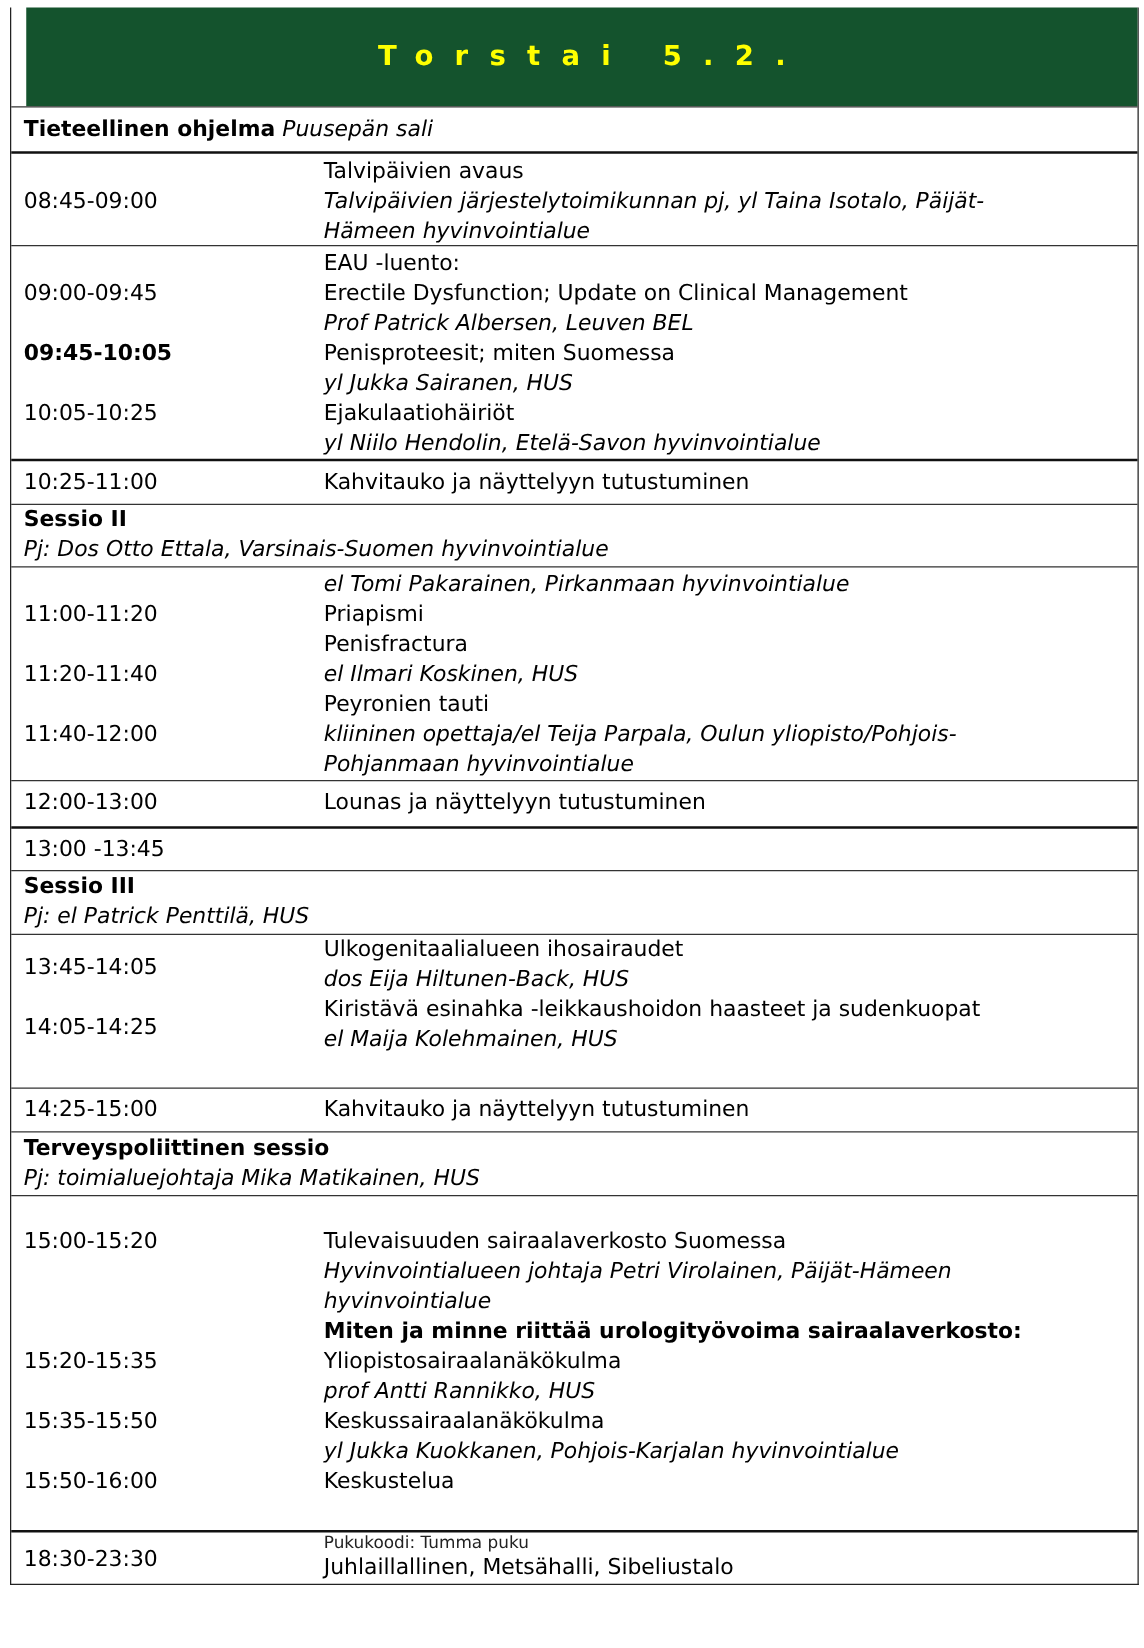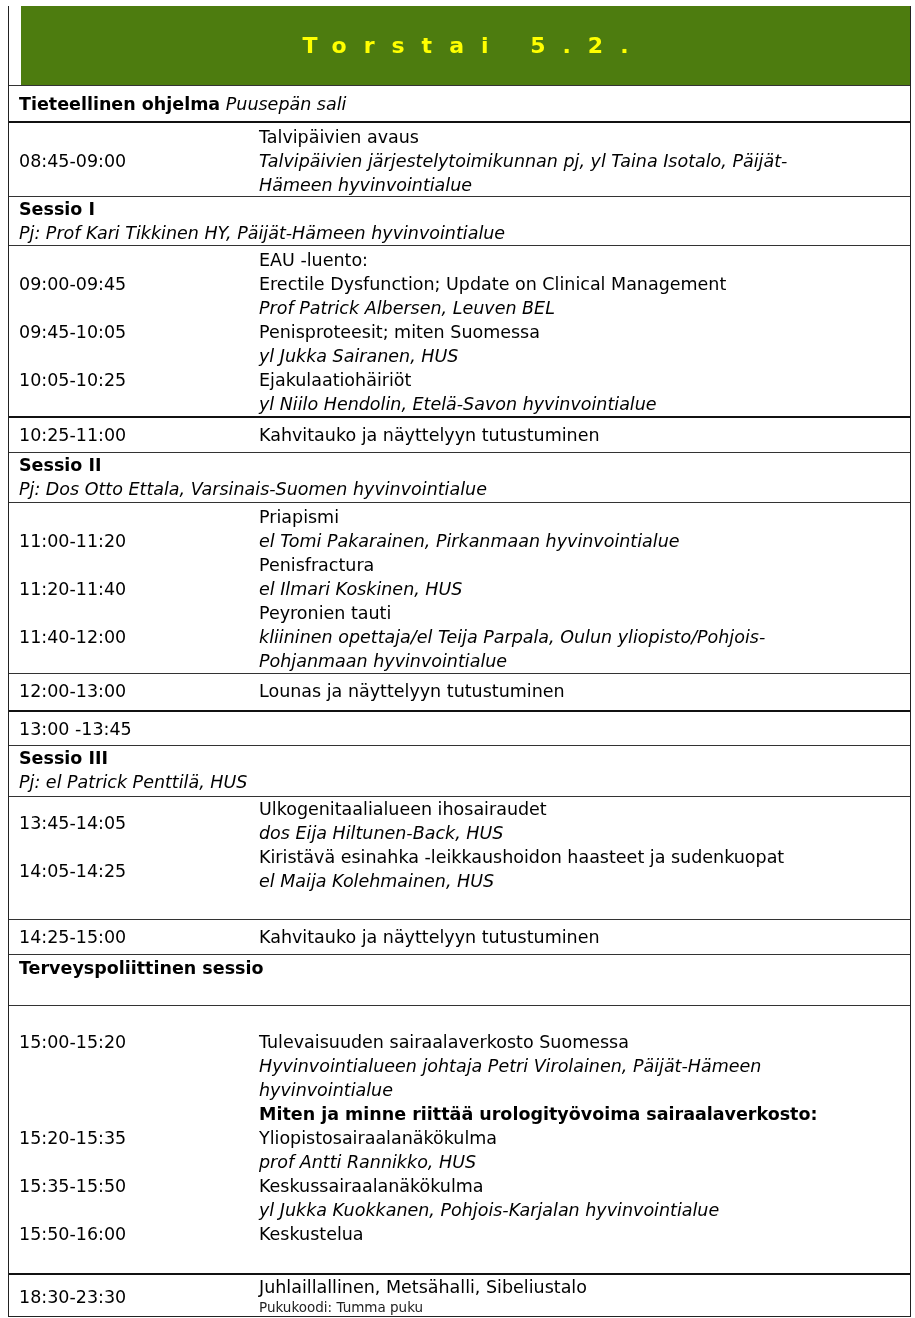--- a/index.html
+++ b/index.html
@@ -1,20 +1,20 @@
 <!DOCTYPE html>
 <html><head>
 <meta charset="utf-8">
 <style>
   html, body { margin: 0; padding: 0; background: #ffffff; }
   body { width: 915px; height: 1318px; position: relative; overflow: hidden;
          font-family: "DejaVu Sans", sans-serif; color: #000; }
   .sheet { position: absolute; left: 8px; top: 6px; width: 901px;
            border-left: 1px solid #222; border-right: 1px solid #222; border-bottom: 1.5px solid #222; }
-  .header { height: 79px; background: #4d7c0f; display: flex; align-items: center; justify-content: center; margin-left: 12px; }
+  .header { height: 79px; background: #14532d; display: flex; align-items: center; justify-content: center; margin-left: 12px; }
   .header .title { color: #ffff00; font-weight: bold; font-size: 22px; letter-spacing: 17px;
                    font-family: "DejaVu Sans", sans-serif; padding-left: 17px; }
   .row { position: relative; border-top: 1.5px solid #333; box-sizing: border-box; font-size: 17.5px; line-height: 24px; }
   .row.thick { border-top: 2px solid #111; }
   .row .time { position: absolute; left: 10px; }
   .row .col { position: absolute; left: 250px; right: 6px; }
   .line { white-space: nowrap; height: 24px; }
   .it { font-style: italic; }
   .b { font-weight: bold; }
   .small { font-size: 13.5px; line-height: 16px; height: 16px; color: #222; }
@@ -38,30 +38,24 @@
 
   <div class="row thick" style="height:75px;">
     <div class="time" style="top:26px;">08:45-09:00</div>
     <div class="col" style="top:2px;">
       <div class="line">Talvipäivien avaus</div>
       <div class="line it">Talvipäivien järjestelytoimikunnan pj, yl Taina Isotalo, Päijät-</div>
       <div class="line it">Hämeen hyvinvointialue</div>
     </div>
   </div>
 
-  <div class="row" style="height:49px;">
-    <div class="session" style="padding-top:0px;">
-      <div class="line b">Sessio I</div>
-      <div class="line it">Pj: Prof Kari Tikkinen HY, Päijät-Hämeen hyvinvointialue</div>
-    </div>
-  </div>
 
   <div class="row" style="height:171px;">
     <div class="time" style="top:26px;">09:00-09:45</div>
-    <div class="time" style="top:74px;">09:45-10:05</div>
+    <div class="time" style="top:74px;font-weight:bold;">09:45-10:05</div>
     <div class="time" style="top:122px;">10:05-10:25</div>
     <div class="col" style="top:2px;">
       <div class="line">EAU -luento:</div>
       <div class="line">Erectile Dysfunction; Update on Clinical Management</div>
       <div class="line it">Prof Patrick Albersen, Leuven BEL</div>
       <div class="line">Penisproteesit; miten Suomessa</div>
       <div class="line it">yl Jukka Sairanen, HUS</div>
       <div class="line">Ejakulaatiohäiriöt</div>
       <div class="line it">yl Niilo Hendolin, Etelä-Savon hyvinvointialue</div>
     </div>
@@ -79,22 +73,22 @@
       <div class="line b">Sessio II</div>
       <div class="line it">Pj: Dos Otto Ettala, Varsinais-Suomen hyvinvointialue</div>
     </div>
   </div>
 
   <div class="row" style="height:171px;">
     <div class="time" style="top:26px;">11:00-11:20</div>
     <div class="time" style="top:74px;">11:20-11:40</div>
     <div class="time" style="top:122px;">11:40-12:00</div>
     <div class="col" style="top:2px;">
+      <div class="line it">el Tomi Pakarainen, Pirkanmaan hyvinvointialue</div>
       <div class="line">Priapismi</div>
-      <div class="line it">el Tomi Pakarainen, Pirkanmaan hyvinvointialue</div>
       <div class="line">Penisfractura</div>
       <div class="line it">el Ilmari Koskinen, HUS</div>
       <div class="line">Peyronien tauti</div>
       <div class="line it">kliininen opettaja/el Teija Parpala, Oulun yliopisto/Pohjois-</div>
       <div class="line it">Pohjanmaan hyvinvointialue</div>
     </div>
   </div>
 
   <div class="row" style="height:37px;">
     <div class="time" style="top:5px;">12:00-13:00</div>
@@ -128,20 +122,21 @@
   <div class="row" style="height:35px;">
     <div class="time" style="top:5px;">14:25-15:00</div>
     <div class="col" style="top:5px;">
       <div class="line">Kahvitauko ja näyttelyyn tutustuminen</div>
     </div>
   </div>
 
   <div class="row" style="height:51px;">
     <div class="session" style="padding-top:1px;">
       <div class="line b">Terveyspoliittinen sessio</div>
+      <div class="line it">Pj: toimialuejohtaja Mika Matikainen, HUS</div>
     </div>
   </div>
 
   <div class="row" style="height:268px;">
     <div class="time" style="top:24px;">15:00-15:20</div>
     <div class="time" style="top:120px;">15:20-15:35</div>
     <div class="time" style="top:168px;">15:35-15:50</div>
     <div class="time" style="top:216px;">15:50-16:00</div>
     <div class="col" style="top:24px;">
       <div class="line">Tulevaisuuden sairaalaverkosto Suomessa</div>
@@ -152,18 +147,18 @@
       <div class="line it">prof Antti Rannikko, HUS</div>
       <div class="line">Keskussairaalanäkökulma</div>
       <div class="line it">yl Jukka Kuokkanen, Pohjois-Karjalan hyvinvointialue</div>
       <div class="line">Keskustelua</div>
     </div>
   </div>
 
   <div class="row thick" style="height:43px;text-decoration:underline;">
     <div class="time" style="top:10px;">18:30-23:30</div>
     <div class="col" style="top:0px;">
+      <div class="line small">Pukukoodi: Tumma puku</div>
       <div class="line">Juhlaillallinen, Metsähalli, Sibeliustalo</div>
-      <div class="line small">Pukukoodi: Tumma puku</div>
     </div>
   </div>
 
 </div>
 
 </body></html>

